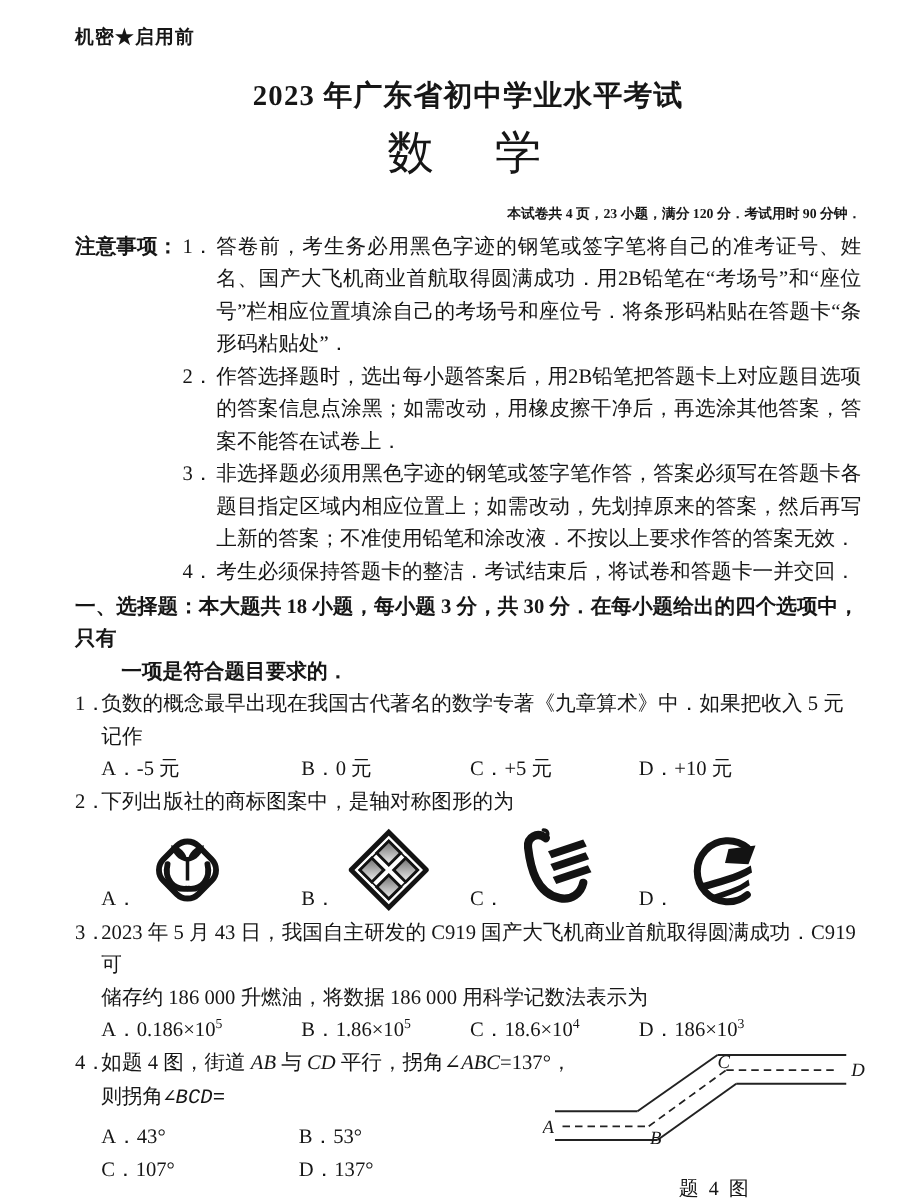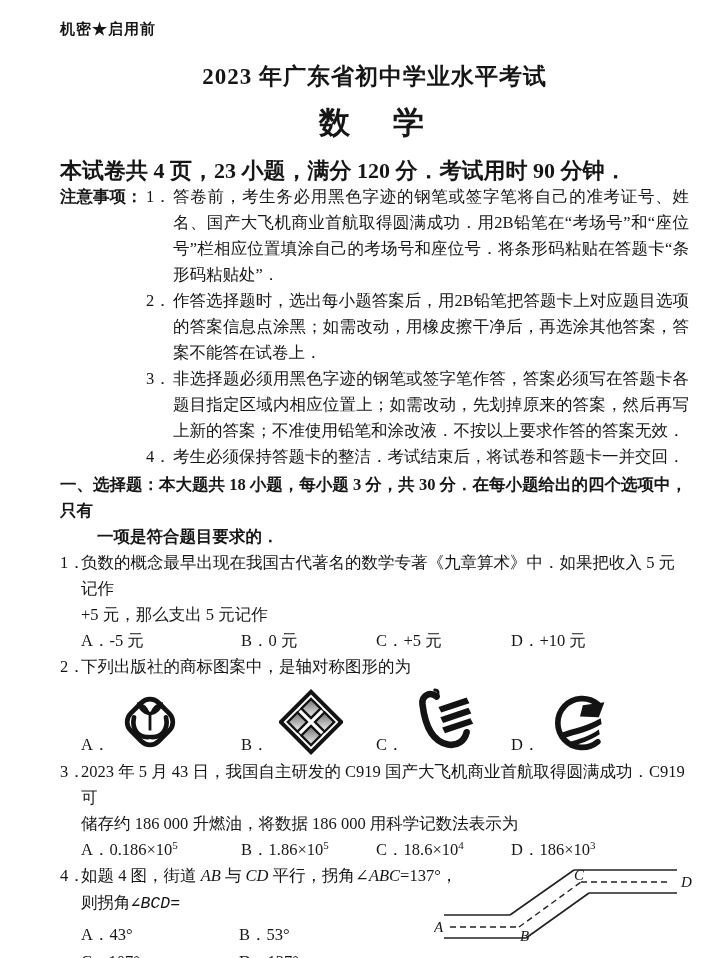--- a/index.html
+++ b/index.html
@@ -2,22 +2,22 @@
 <html><head>
 <meta charset="utf-8">
 <style>
   * { margin:0; padding:0; box-sizing:border-box; }
   html,body { width:727px; height:958px; overflow:hidden; background:#ffffff; }
   body { font-family:"Liberation Serif","DejaVu Serif",serif; color:#161616; }
   .page { width:727px; height:756px; padding:20px 38px 0 60px; position:relative; }
 
   .security { font-size:15px; font-weight:bold; letter-spacing:1px; height:20px; }
   .title { margin-top:22px; text-align:center; font-size:23px; font-weight:bold; line-height:30px; letter-spacing:1px; }
-  .subject { margin-top:10px; text-align:center; font-size:31px; font-weight:bold; line-height:42px; letter-spacing:6px; }
-  .exam-info { margin-top:14px; font-size:22px; line-height:26px; font-weight:bold; }
+  .subject { margin-top:10px; text-align:center; font-size:37px; font-weight:normal; line-height:42px; letter-spacing:6px; }
+  .exam-info { margin-top:14px; font-size:11px; line-height:26px; font-weight:bold;text-align:right; }
 
   .notices { display:flex; align-items:flex-start; font-size:16.5px; line-height:26px; }
   .notice-label { font-weight:bold; width:86px; flex:0 0 86px; }
   .notice-items { flex:1; }
   .notice-item { position:relative; padding-left:27px; text-align:justify; }
   .notice-item .nnum { position:absolute; left:0; top:0; }
 
   .sec-heading { margin-top:2px; font-size:16.5px; line-height:26px; font-weight:bold; }
   .sec-heading .l2 { padding-left:37px; }
 
@@ -77,21 +77,20 @@
   </div>
 
   <div class="sec-heading">
     <div class="l1">一、选择题：本大题共 18 小题，每小题 3 分，共 30 分．在每小题给出的四个选项中，只有</div>
     <div class="l2">一项是符合题目要求的．</div>
   </div>
 
   <div class="q">
     <span class="qnum">1．</span>
     <div>负数的概念最早出现在我国古代著名的数学专著《九章算术》中．如果把收入 5 元记作</div>
-    <div>+5 元，那么支出 5 元记作</div>
     <div class="optrow">
       <span>A．-5 元</span>
       <span>B．0 元</span>
       <span>C．+5 元</span>
       <span>D．+10 元</span>
     </div>
   </div>
 
   <div class="q">
     <span class="qnum">2．</span>

